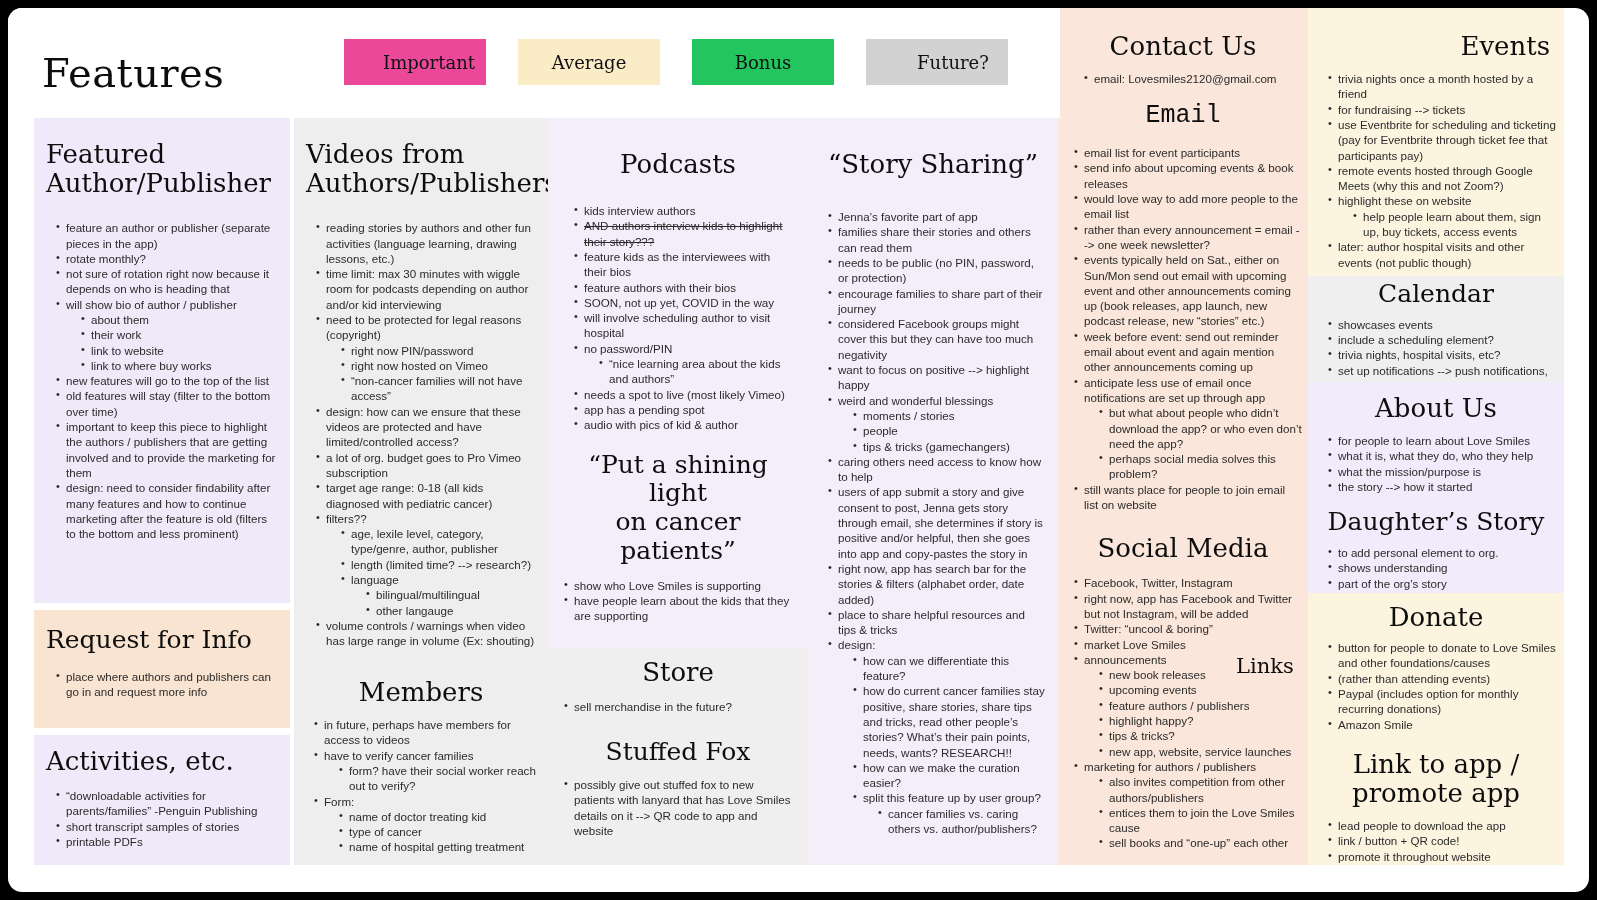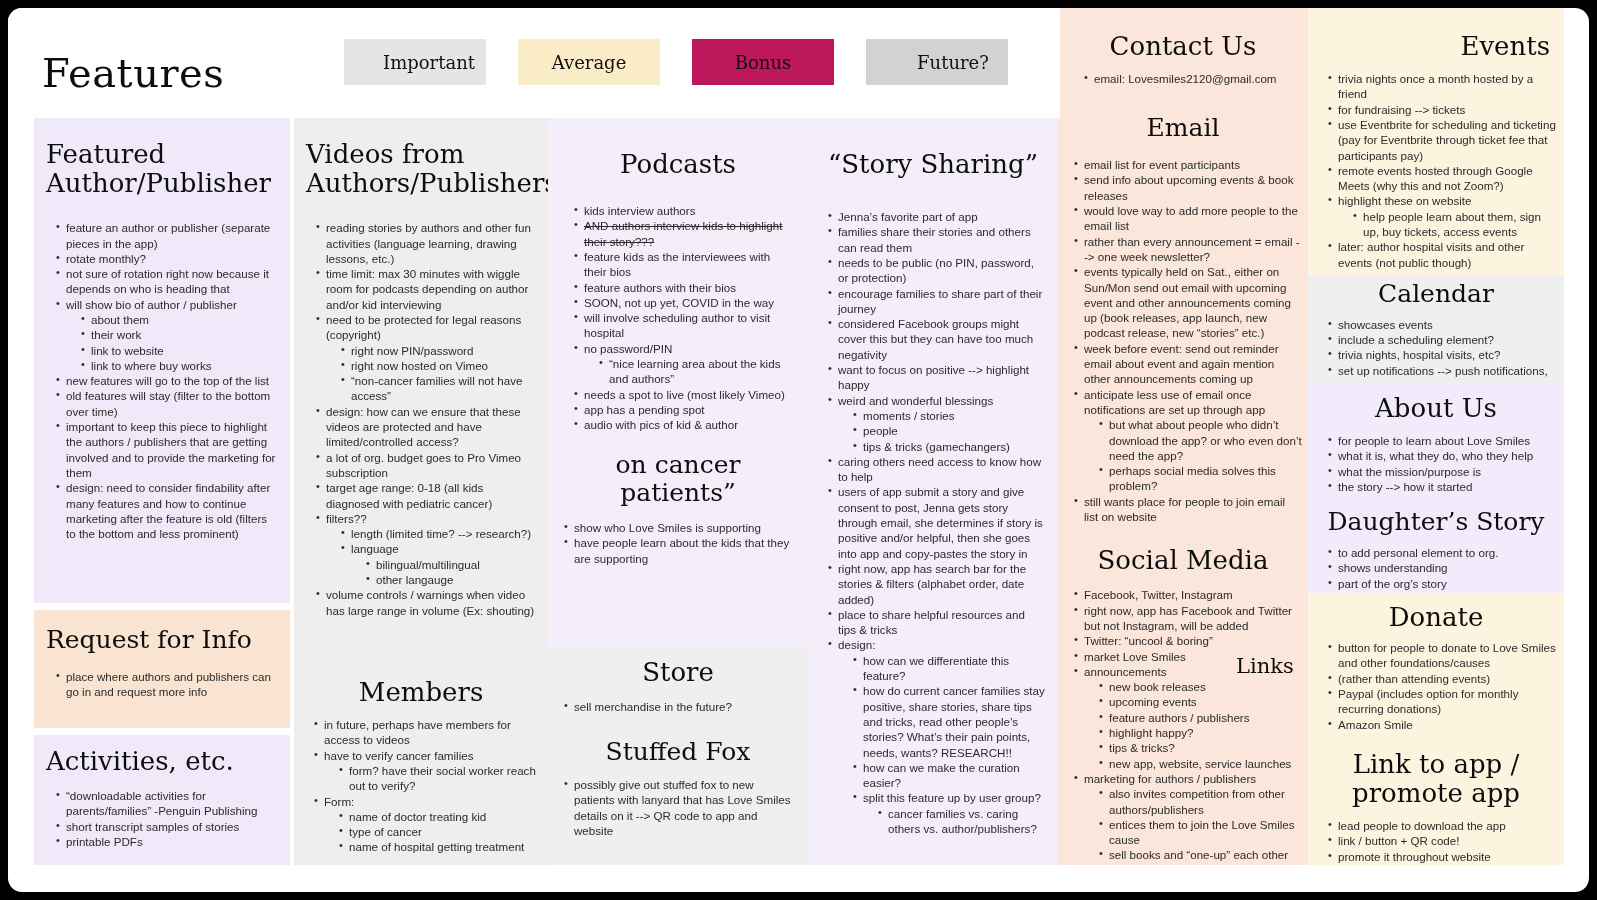--- a/index.html
+++ b/index.html
@@ -128,20 +128,21 @@
           <li>time limit: max 30 minutes with wiggle room for podcasts depending on author and/or kid interviewing</li>
           <li>need to be protected for legal reasons (copyright)<ul class="bl">
               <li>right now PIN/password</li>
               <li>right now hosted on Vimeo</li>
               <li>“non-cancer families will not have access”</li>
             </ul></li>
           <li>design: how can we ensure that these videos are protected and have limited/controlled access?</li>
           <li>a lot of org. budget goes to Pro Vimeo subscription</li>
           <li>target age range: 0-18 (all kids diagnosed with pediatric cancer)</li>
           <li>filters??<ul class="bl">
+              <li>age, lexile level, category, type/genre, author, publisher</li>
               <li>length (limited time? --&gt; research?)</li>
               <li>language<ul class="bl">
                   <li>bilingual/multilingual</li>
                   <li>other langauge</li>
                 </ul></li>
             </ul></li>
           <li>volume controls / warnings when video has large range in volume (Ex: shouting)</li>
         </ul>
     </div>
 
@@ -173,20 +174,21 @@
           <li>will involve scheduling author to visit hospital</li>
           <li>no password/PIN<ul class="bl">
               <li>“nice learning area about the kids and authors”</li>
             </ul></li>
           <li>needs a spot to live (most likely Vimeo)</li>
           <li>app has a pending spot</li>
           <li>audio with pics of kid &amp; author</li>
         </ul>
 
       <div class="h2s center" style="margin-top:18px; padding:0 10px;">
+        <div>“Put a shining light</div>
         <div>on cancer patients”</div>
       </div>
       <ul class="bl" style="margin:12px 16px 0 14px;">
           <li>show who Love Smiles is supporting</li>
           <li>have people learn about the kids that they are supporting</li>
         </ul>
     </div>
 
     <div class="card bg-grayc" style="position:absolute; top:640px; left:0; width:260px; height:217px;">
       <div class="h1s center" style="padding:10px 0 0 0;">Store</div>
@@ -231,21 +233,21 @@
     </div>
   </div>
 
   <div class="col" style="left:1050px; width:250px;">
     <div class="card bg-peach" style="position:absolute; top:0; left:0; width:250px; height:857px;">
       <div class="h1s center" style="padding:24px 0 0 0;">Contact Us</div>
       <ul class="bl" style="margin:10px 6px 0 24px;">
           <li>email: Lovesmiles2120@gmail.com</li>
         </ul>
 
-      <div class="h2s center" style="margin-top:28px;">Email</div>
+      <div class="h2s center" style="margin-top:16px;font-family:Liberation Mono, monospace;">Email</div>
       <ul class="bl" style="margin:14px 6px 0 14px;">
           <li>email list for event participants</li>
           <li>send info about upcoming events &amp; book releases</li>
           <li>would love way to add more people to the email list</li>
           <li>rather than every announcement = email --&gt; one week newsletter?</li>
           <li>events typically held on Sat., either on Sun/Mon send out email with upcoming event and other announcements coming up (book releases, app launch, new podcast release, new “stories” etc.)</li>
           <li>week before event: send out reminder email about event and again mention other announcements coming up</li>
           <li>anticipate less use of email once notifications are set up through app<ul class="bl">
               <li>but what about people who didn’t download the app? or who even don’t need the app?</li>
               <li>perhaps social media solves this problem?</li>
@@ -335,27 +337,27 @@
           <li>lead people to download the app</li>
           <li>link / button + QR code!</li>
           <li>promote it throughout website</li>
         </ul>
     </div>
   </div>
 
   <div class="header-band">
     <div class="board-title">Features</div>
     <div class="legend">
-        <div class="chip" style="background: #e5e5e5; padding-left: 28px;">
+        <div class="chip" style="background: #ec4899; padding-left: 28px;">
           <span>Important</span>
         </div>
         <div class="chip" style="background: rgb(251, 236, 200);">
           <span>Average</span>
         </div>
-        <div class="chip" style="background: #be185d;">
+        <div class="chip" style="background: #22c55e;">
           <span>Bonus</span>
         </div>
         <div class="chip" style="background: rgb(210, 210, 210); padding-left: 32px;">
           <span>Future?</span>
         </div>
       </div>
   </div>
 
 </div>
 

